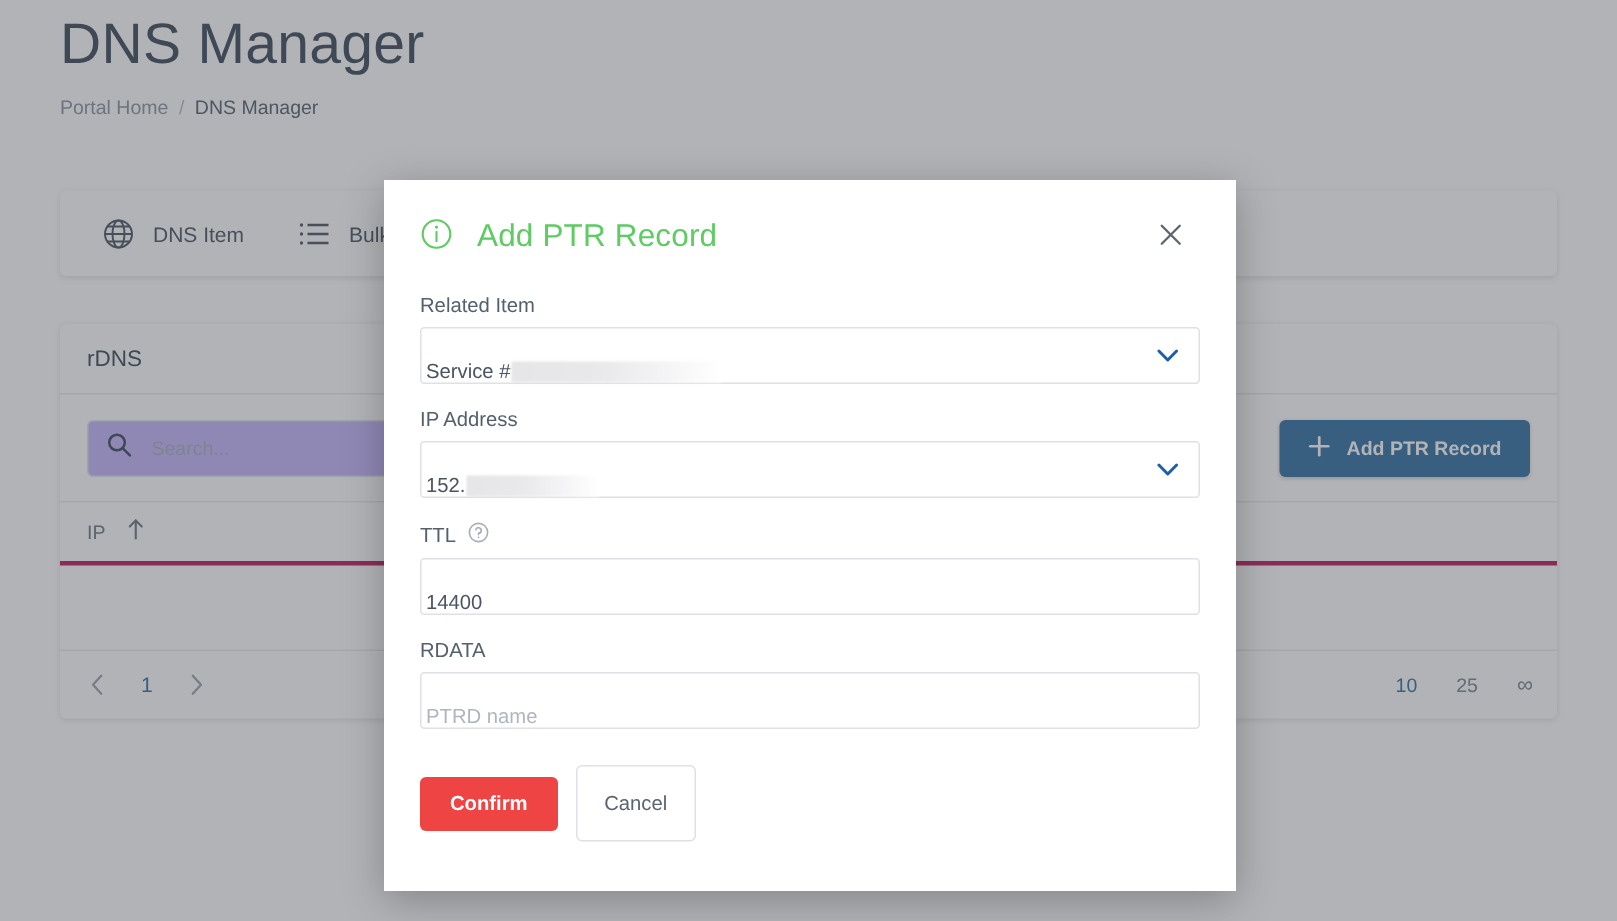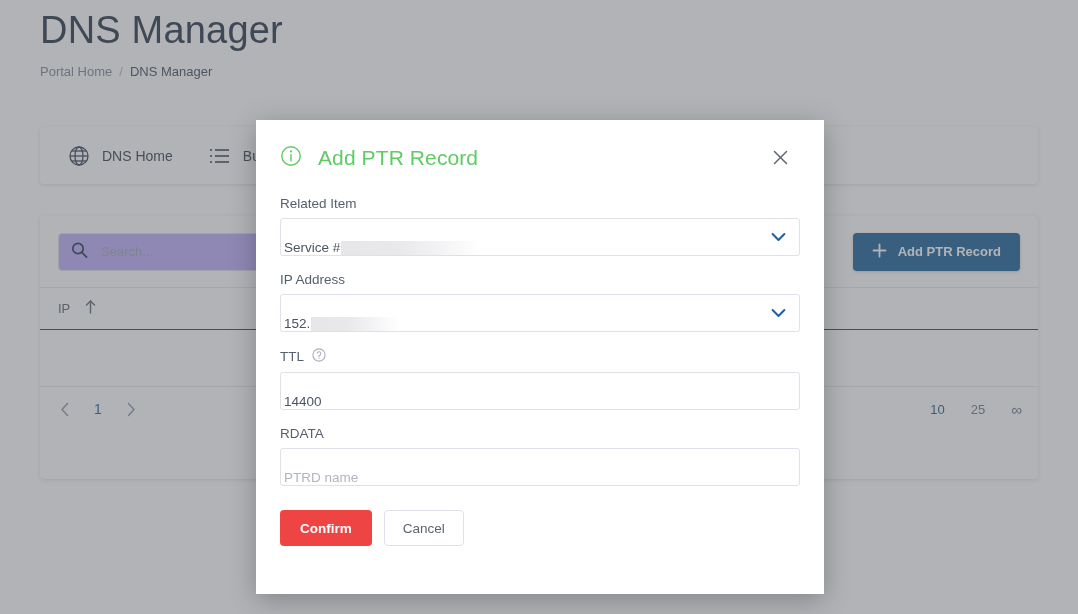--- a/index.html
+++ b/index.html
@@ -144,21 +144,21 @@
     color: #ffffff;
     font-size: 13px;
     font-weight: 700;
     font-family: "Liberation Sans", sans-serif;
     cursor: pointer;
     box-shadow: 0 1px 3px rgba(0,0,0,0.18);
   }
   .table-head {
     height: 43px;
     border-top: 1px solid #e8eaee;
-    border-bottom: 1px solid #be185d;
+    border-bottom: 3px solid #be185d;
     display: flex;
     align-items: center;
     padding: 0 18px;
     box-sizing: border-box;
     gap: 14px;
   }
   .th-label { font-size: 13px; color: #6b7583; }
   .table-body { height: 56px; }
   .pagination-bar {
     height: 45px;
@@ -303,21 +303,21 @@
     cursor: pointer;
     font-family: "Liberation Sans", sans-serif;
   }
   .btn-cancel {
     background: #fff;
     border: 1px solid #dfe0e8;
     border-radius: 4px;
     color: #5c6470;
     font-size: 13.5px;
     padding: 0 18px;
-    height: 36px;
+    height: 51px;
     cursor: pointer;
     font-family: "Liberation Sans", sans-serif;
   }
 </style>
 </head>
 <body>
 
 <div id="page-root">
 
   <div class="page-header">
@@ -333,38 +333,39 @@
     <div class="tab-item">
       <span class="tab-ico">
         <svg width="22" height="22" viewBox="0 0 22 22" fill="none" stroke="#4a5463" stroke-width="1.3">
           <circle cx="11" cy="11" r="9"></circle>
           <ellipse cx="11" cy="11" rx="4" ry="9"></ellipse>
           <line x1="2" y1="11" x2="20" y2="11"></line>
           <line x1="3.6" y1="6" x2="18.4" y2="6"></line>
           <line x1="3.6" y1="16" x2="18.4" y2="16"></line>
         </svg>
       </span>
-      <span>DNS Home</span>
+      <span>DNS Item</span>
     </div>
     <div class="tab-item">
       <span class="tab-ico">
         <svg width="22" height="18" viewBox="0 0 22 18" fill="none" stroke="#4a5463" stroke-width="1.6">
           <circle cx="2" cy="3" r="1.1" fill="#4a5463" stroke="none"></circle>
           <line x1="6" y1="3" x2="20" y2="3"></line>
           <circle cx="2" cy="9" r="1.1" fill="#4a5463" stroke="none"></circle>
           <line x1="6" y1="9" x2="20" y2="9"></line>
           <circle cx="2" cy="15" r="1.1" fill="#4a5463" stroke="none"></circle>
           <line x1="6" y1="15" x2="20" y2="15"></line>
         </svg>
       </span>
       <span>Bulk</span>
     </div>
   </div>
 
   <div class="rdns-card">
+    <div class="rdns-head">rDNS</div>
 
     <div class="rdns-toolbar">
       <div class="search-wrap">
         <span class="search-ico">
           <svg width="17" height="17" viewBox="0 0 17 17" fill="none" stroke="#3c4858" stroke-width="1.7">
             <circle cx="7" cy="7" r="5.2"></circle>
             <line x1="10.9" y1="10.9" x2="15.6" y2="15.6" stroke-linecap="round"></line>
           </svg>
         </span>
         <input class="search-input" type="text" placeholder="Search..." style="">

